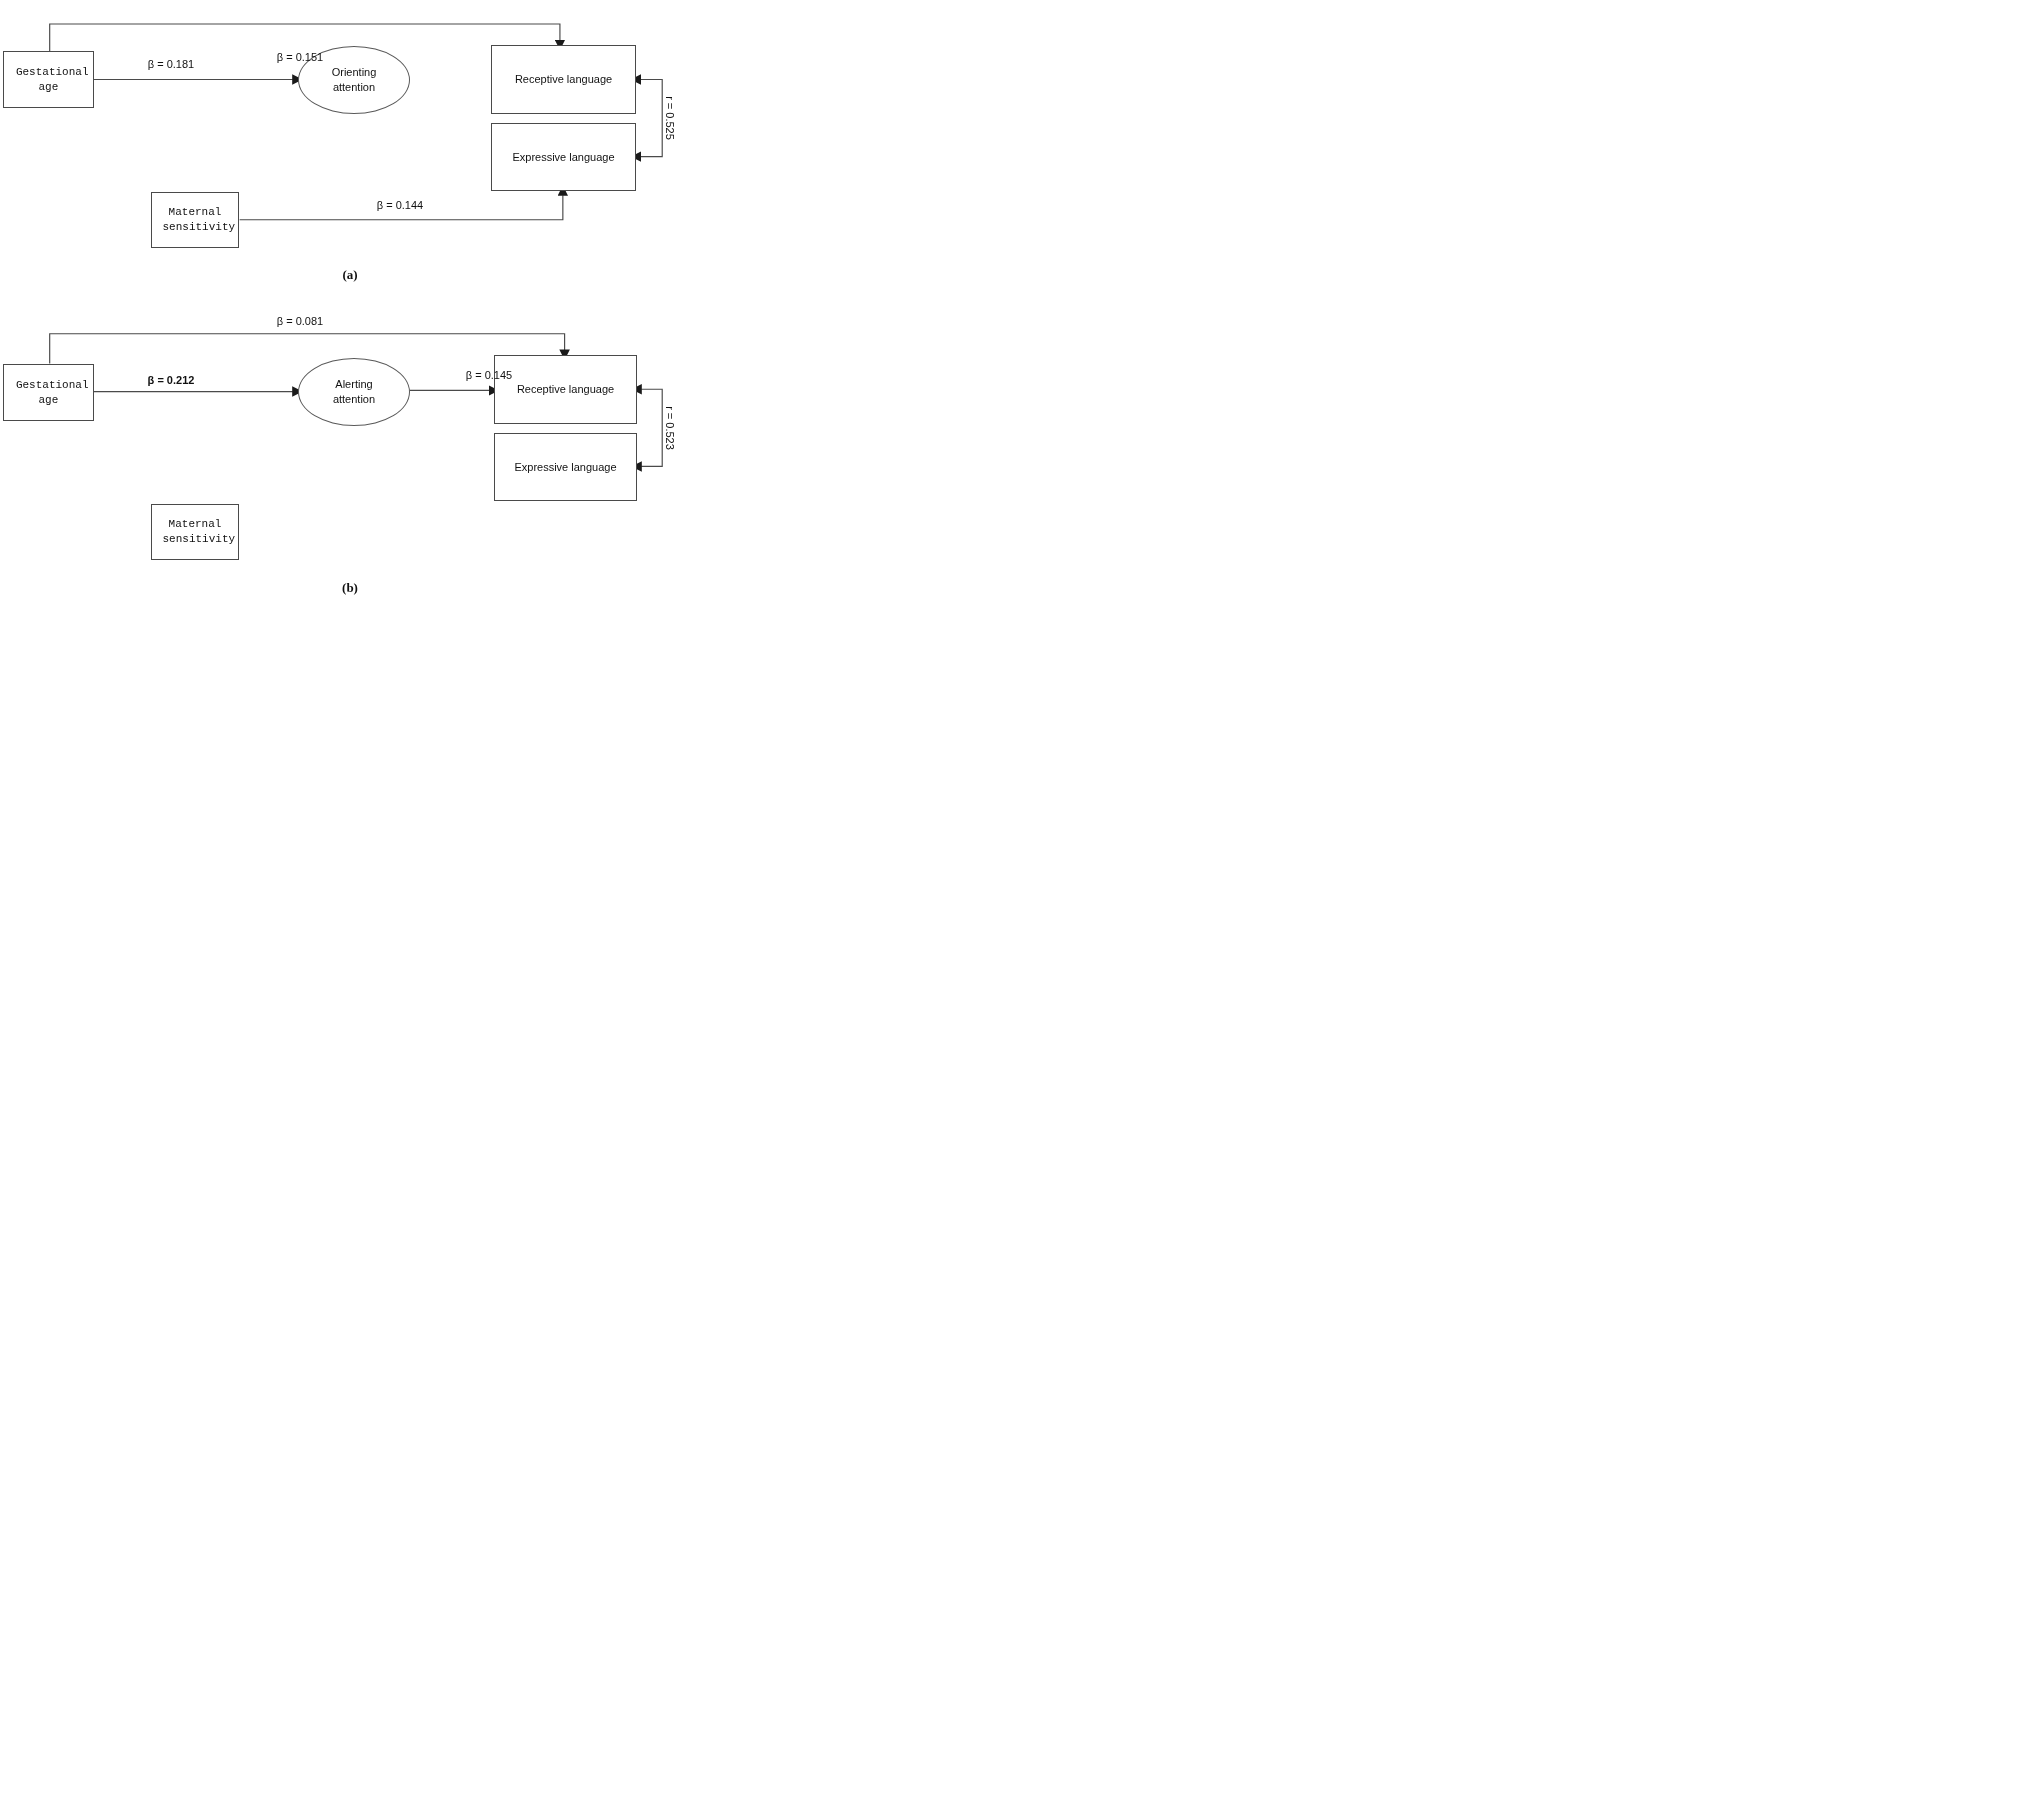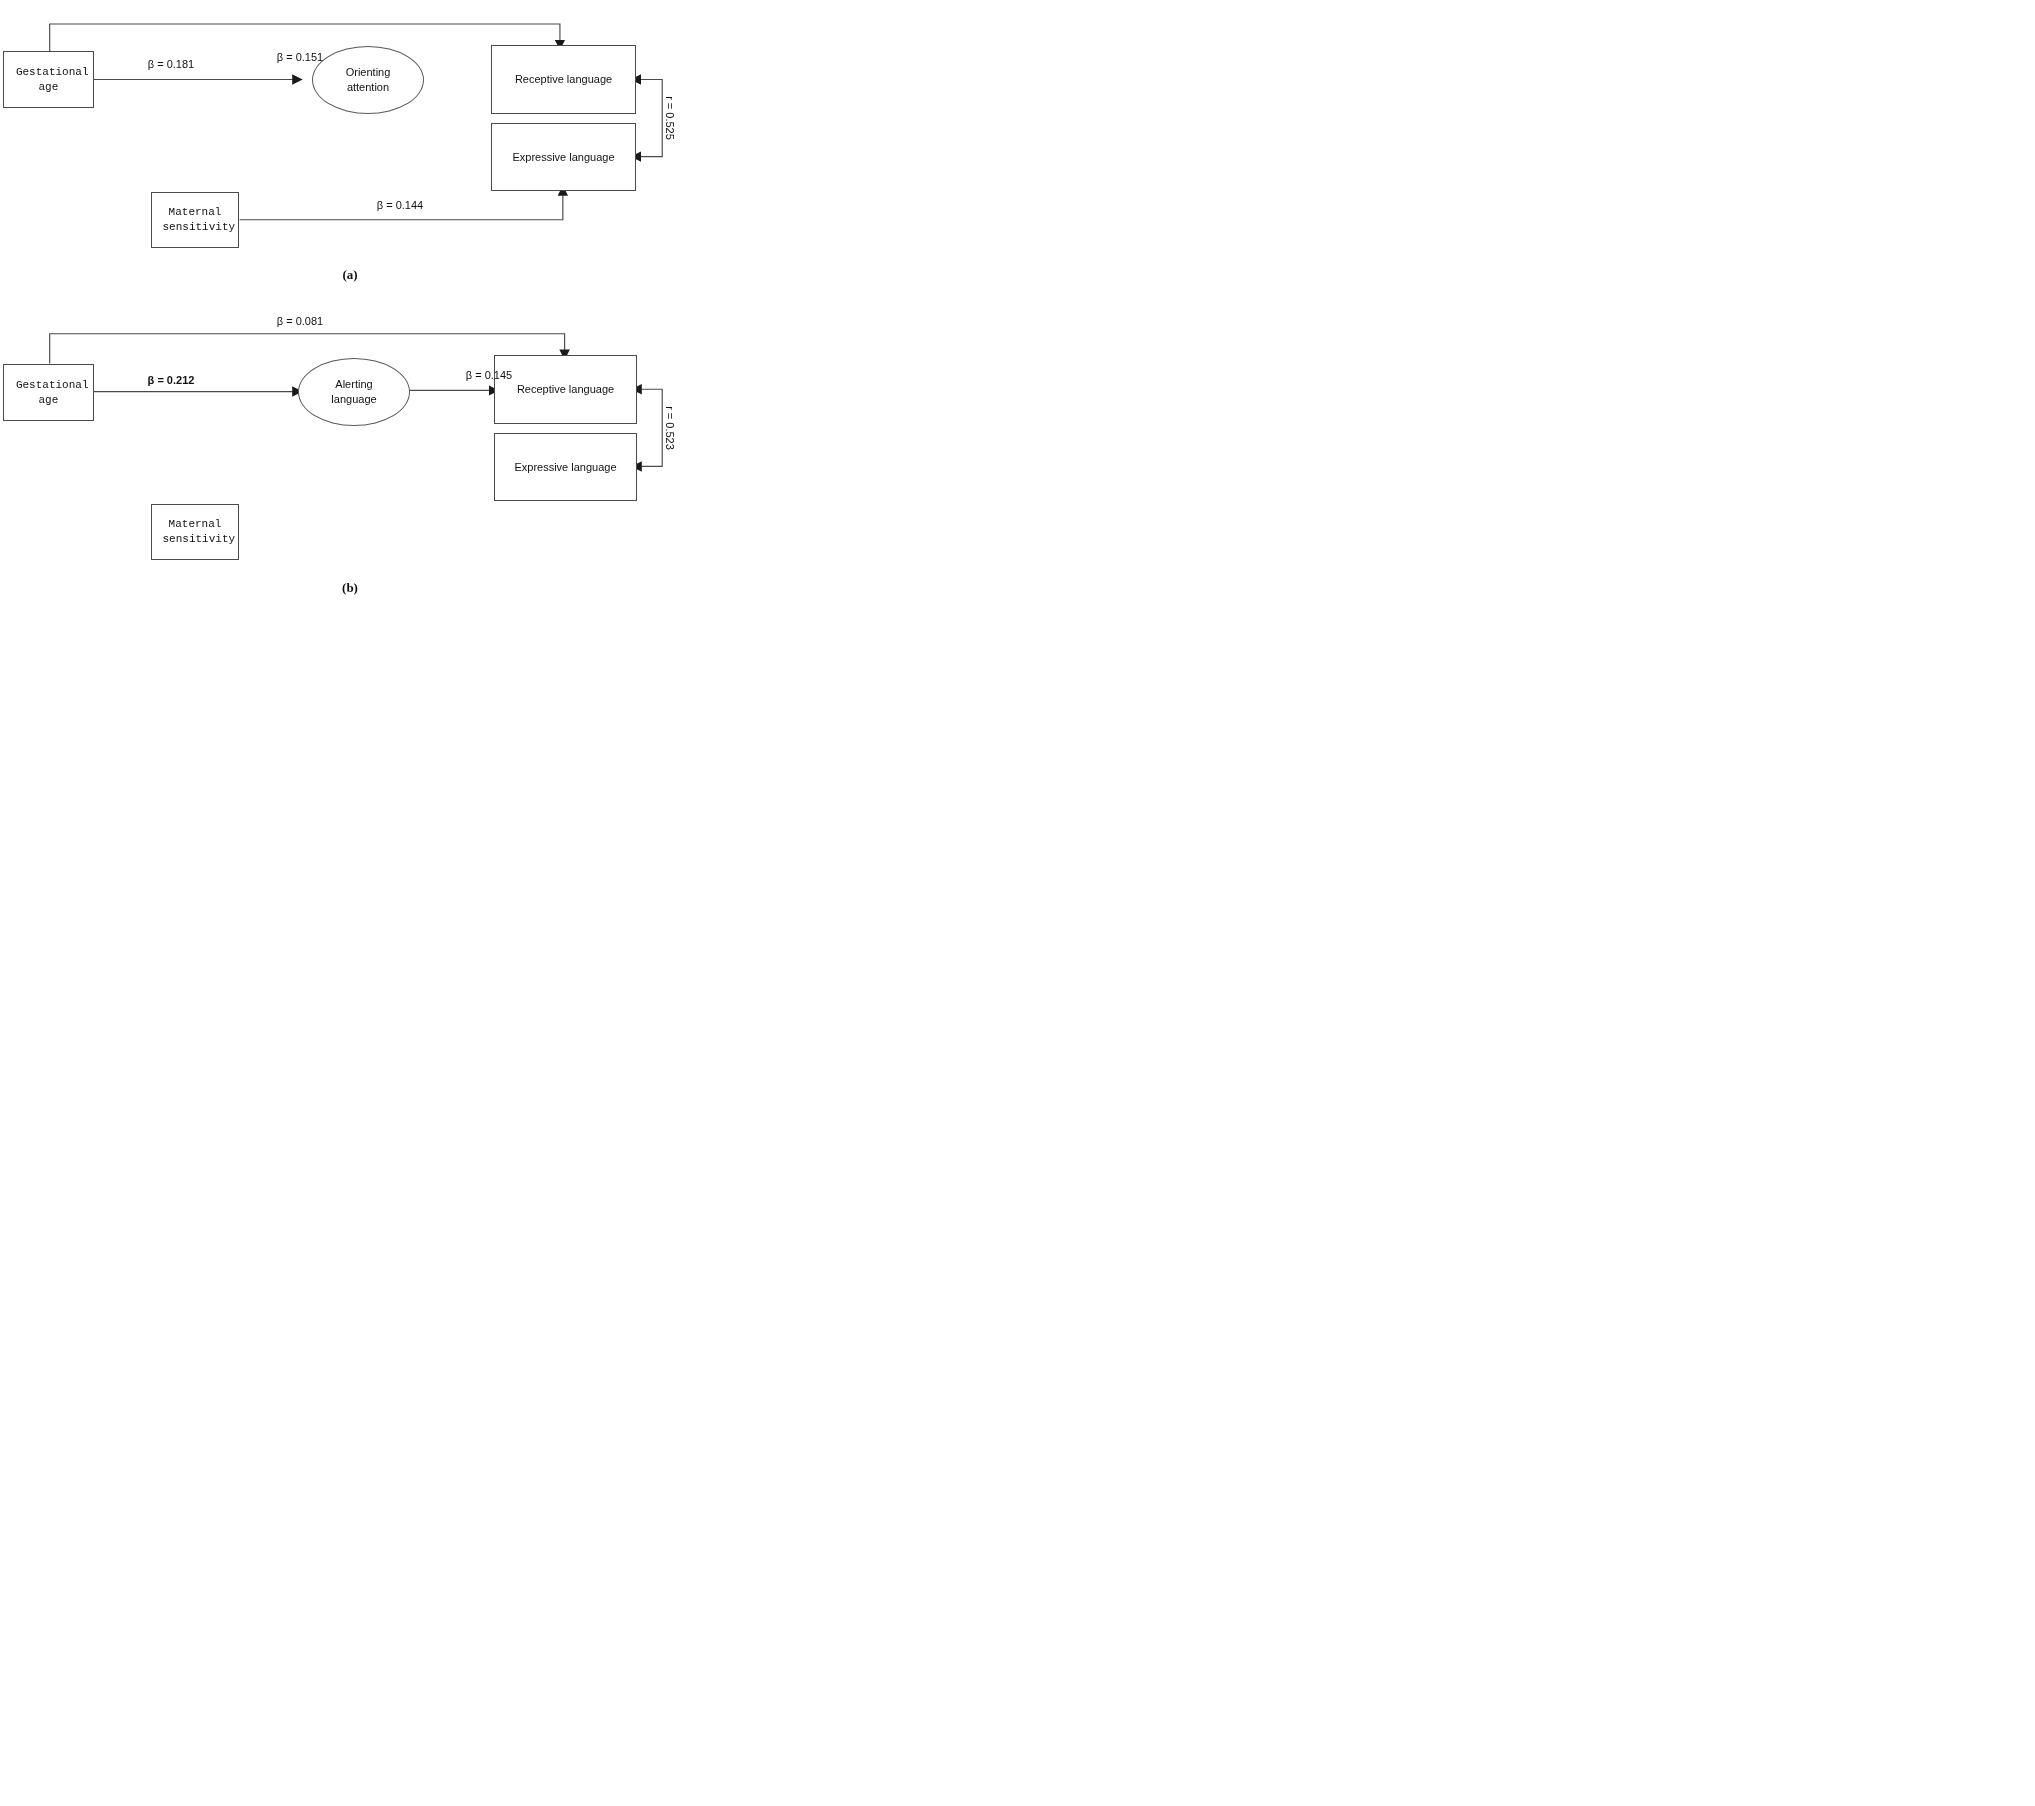--- a/index.html
+++ b/index.html
@@ -95,21 +95,21 @@
     <polyline points="85,622 85,571 966,571 966,599" fill="none" stroke="#4a4a4a" stroke-width="2" marker-end="url(#arr)"></polyline>
     <line x1="160" y1="670" x2="501" y2="670" stroke="#4a4a4a" stroke-width="2" marker-end="url(#arr)"></line>
     <line x1="701" y1="668" x2="837" y2="668" stroke="#4a4a4a" stroke-width="2" marker-end="url(#arr)"></line>
     <path d="M 1097 666 L 1133 666 L 1133 798 L 1097 798" fill="none" stroke="#4a4a4a" stroke-width="2" marker-start="url(#arr)" marker-end="url(#arr)"></path>
   </svg>
 
   <div class="node-box narrow" style="left:2.9px; top:51px; width:91px; height:57px;">
     <span class="inner">Gestational age</span>
   </div>
 
-  <div class="node-ellipse" style="left:312px; top:46px; width:112px; height:68px;justify-content:center;">
+  <div class="node-ellipse" style="left:298px; top:46px; width:112px; height:68px;justify-content:center;">
     <span class="inner">Orienting attention</span>
   </div>
 
   <div class="node-box" style="left:491px; top:45px; width:145px; height:69px;">
     <span class="inner">Receptive language</span>
   </div>
 
   <div class="node-box" style="left:491px; top:123px; width:145px; height:68px;">
     <span class="inner">Expressive language</span>
   </div>
@@ -126,21 +126,21 @@
 
   <div class="corr-label" style="left:670px; top:118px;">r = 0.525</div>
 
   <div class="panel-label" style="left:350px; top:275px;">(a)</div>
 
   <div class="node-box narrow" style="left:2.9px; top:364px; width:91px; height:57px;">
     <span class="inner">Gestational age</span>
   </div>
 
   <div class="node-ellipse" style="left:298px; top:358px; width:112px; height:68px;">
-    <span class="inner">Alerting language</span>
+    <span class="inner">Alerting attention</span>
   </div>
 
   <div class="node-box" style="left:494px; top:355px; width:143px; height:69px;">
     <span class="inner">Receptive language</span>
   </div>
 
   <div class="node-box" style="left:494px; top:433px; width:143px; height:68px;">
     <span class="inner">Expressive language</span>
   </div>
 

